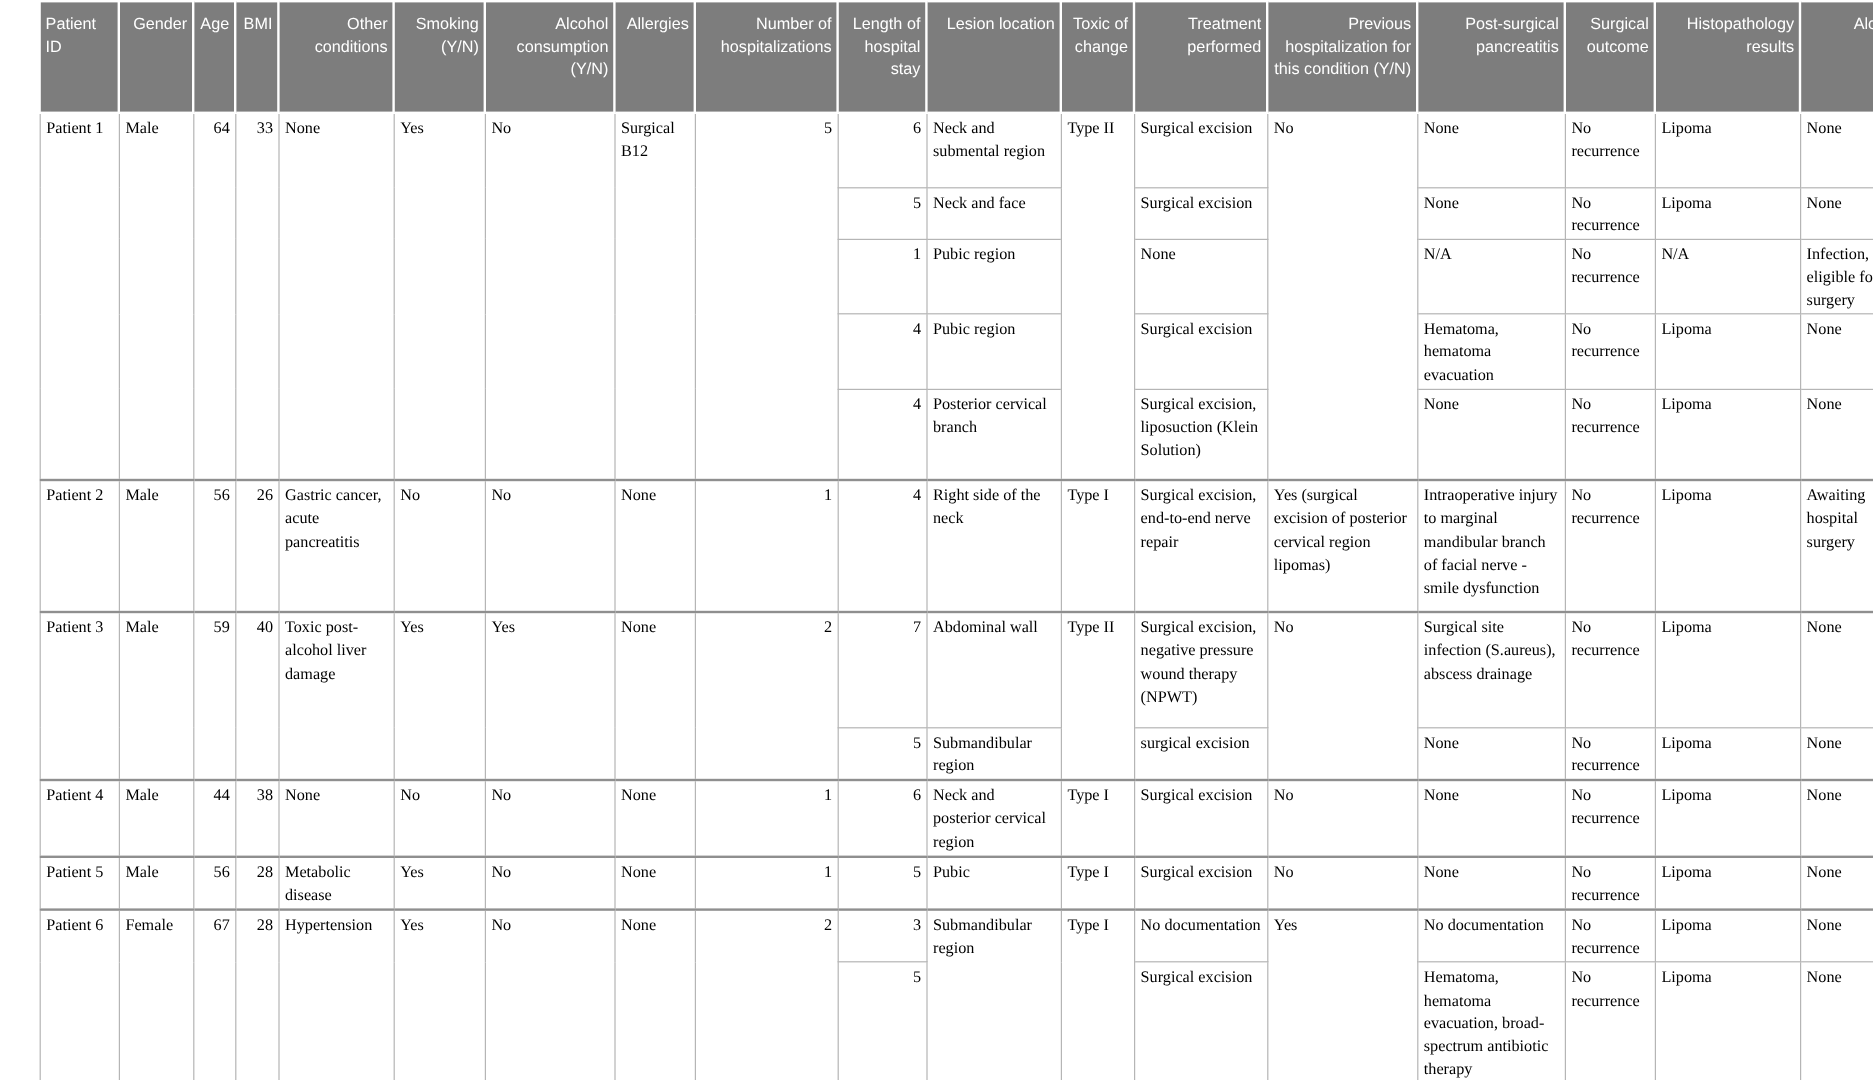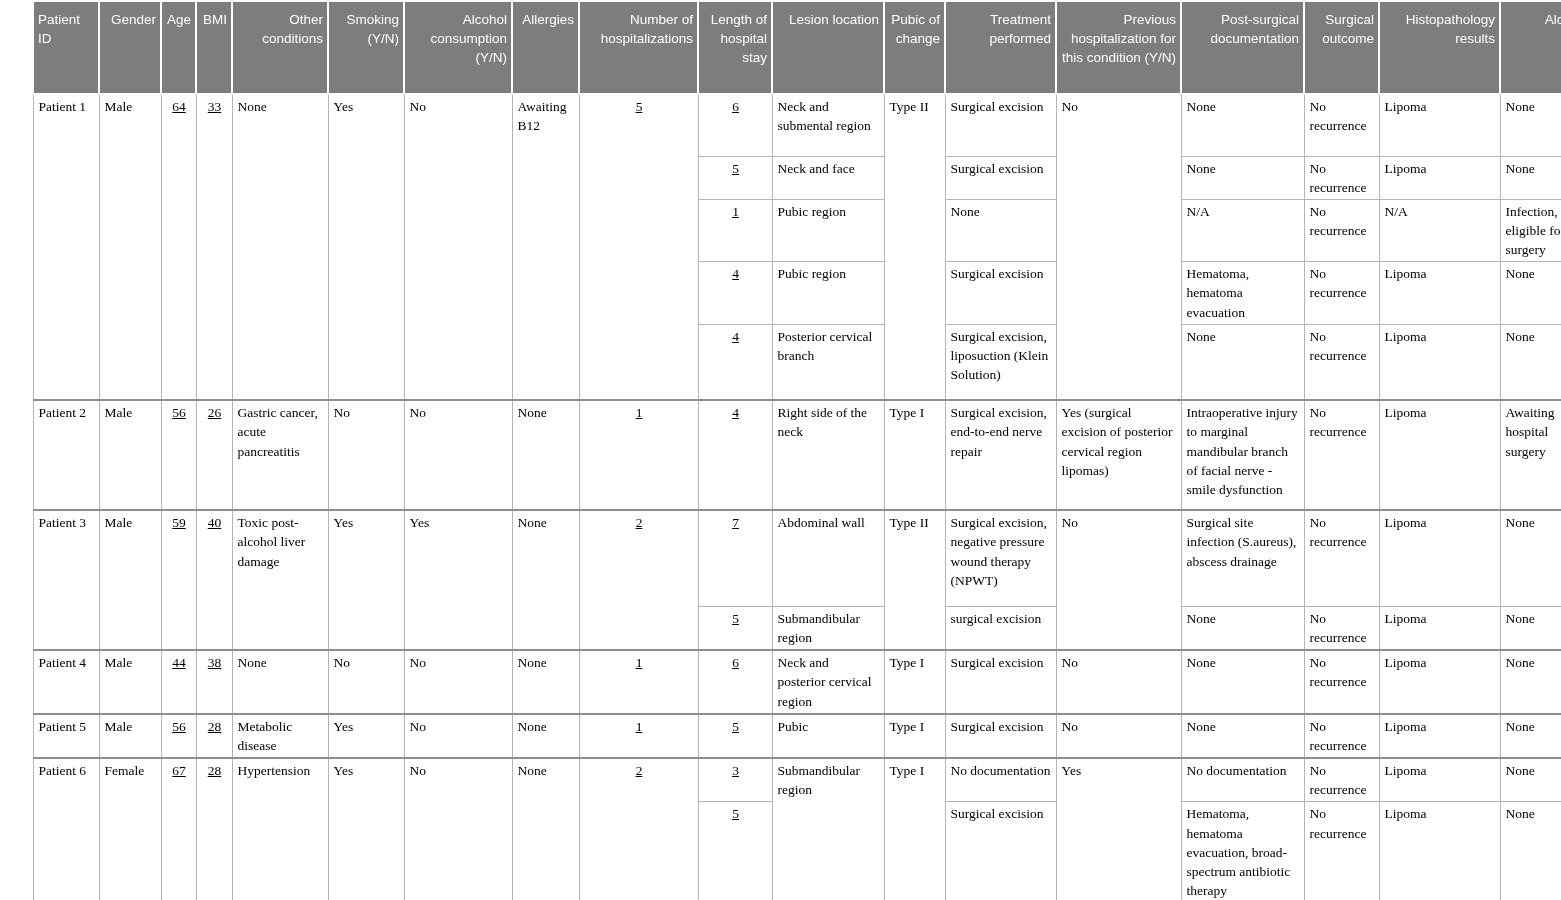--- a/index.html
+++ b/index.html
@@ -28,21 +28,21 @@
   td{
     border:1px solid #b5b5b5;
     vertical-align:top;
     padding:2px 4px 2px 5px;
     line-height:1.42;
     background:#fff;
     overflow:hidden;
   }
   tr.group-start td{border-top:2px solid #8f8f8f;}
   tbody tr:last-child td{border-bottom:2px solid #8f8f8f;}
-  td.c{text-align:center;text-decoration:underline;}
+  td.c{text-align:right;}
 </style>
 </head>
 <body>
 
 <div class="wrap">
 <table>
   <colgroup>
     <col style="width:66px">
         <col style="width:62px">
         <col style="width:35px">
@@ -68,40 +68,40 @@
       <th>Gender</th>
       <th>Age</th>
       <th>BMI</th>
       <th>Other conditions</th>
       <th>Smoking (Y/N)</th>
       <th>Alcohol consumption (Y/N)</th>
       <th>Allergies</th>
       <th>Number of hospitalizations</th>
       <th>Length of hospital stay</th>
       <th>Lesion location</th>
-      <th>Pubic of change</th>
+      <th>Toxic of change</th>
       <th>Treatment performed</th>
       <th>Previous hospitalization for this condition (Y/N)</th>
-      <th>Post-surgical documentation</th>
+      <th>Post-surgical pancreatitis</th>
       <th>Surgical outcome</th>
       <th>Histopathology results</th>
       <th>Alcohol</th>
     </tr>
   </thead>
   <tbody>
 
     <tr class="group-start" style="height:62px">
       <td rowspan="5">Patient 1</td>
       <td rowspan="5">Male</td>
       <td rowspan="5" class="c">64</td>
       <td rowspan="5" class="c">33</td>
       <td rowspan="5">None</td>
       <td rowspan="5">Yes</td>
       <td rowspan="5">No</td>
-      <td rowspan="5">Awaiting B12</td>
+      <td rowspan="5">Surgical B12</td>
       <td rowspan="5" class="c">5</td>
       <td class="c">6</td>
       <td>Neck and submental region</td>
       <td rowspan="5">Type II</td>
       <td>Surgical excision</td>
       <td rowspan="5">No</td>
       <td>None</td>
       <td>No recurrence</td>
       <td>Lipoma</td>
       <td>None</td>

